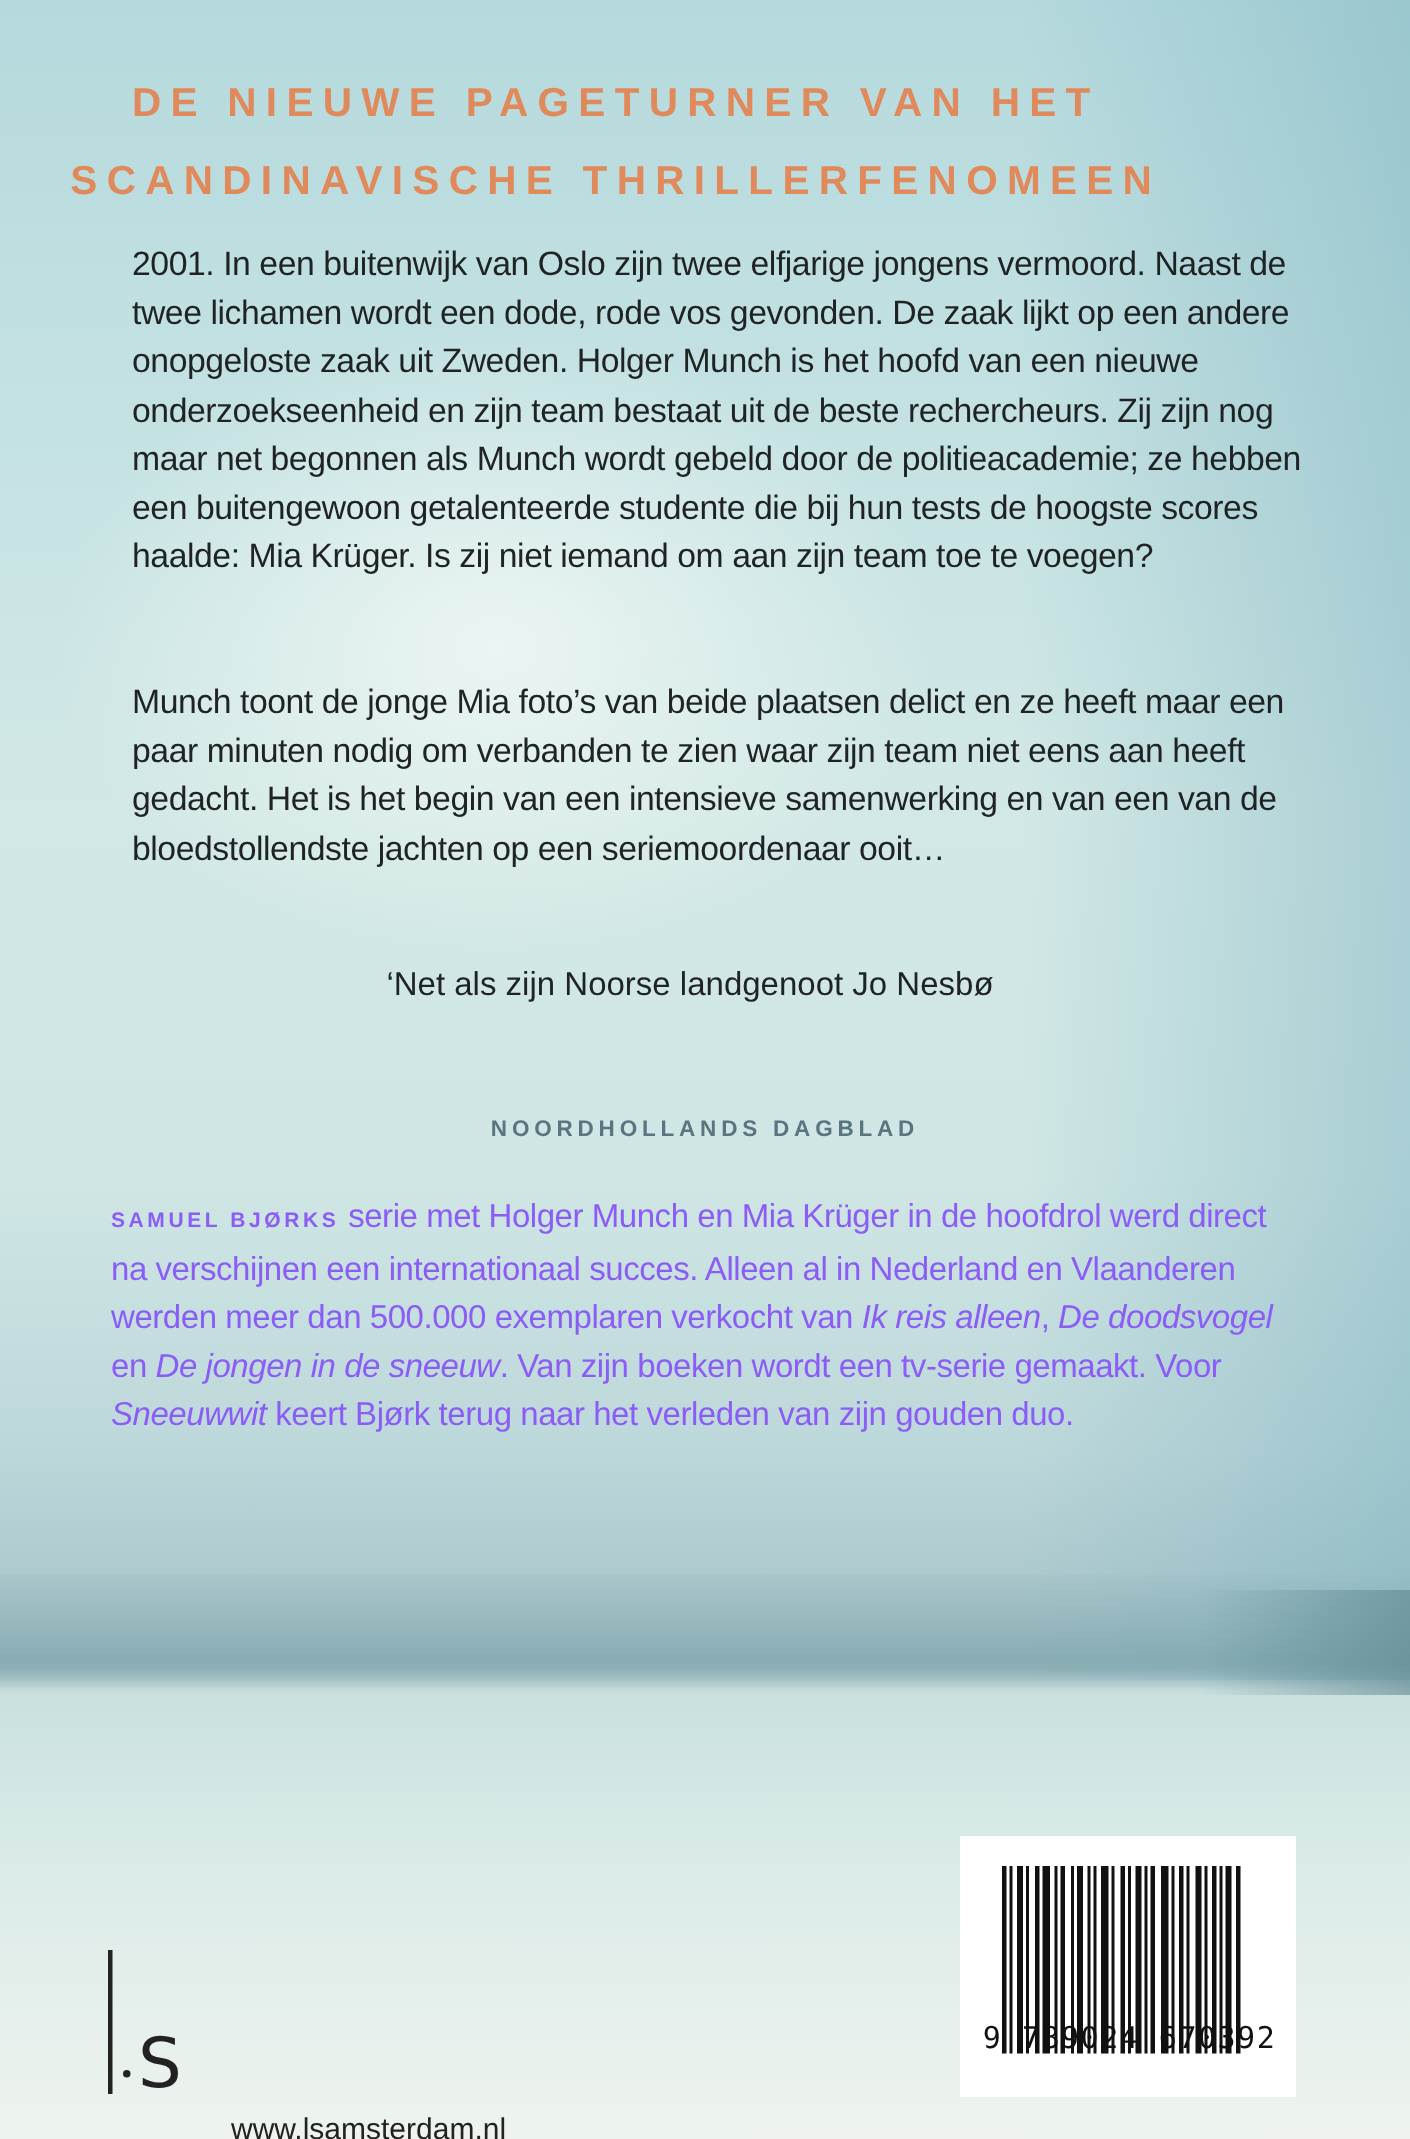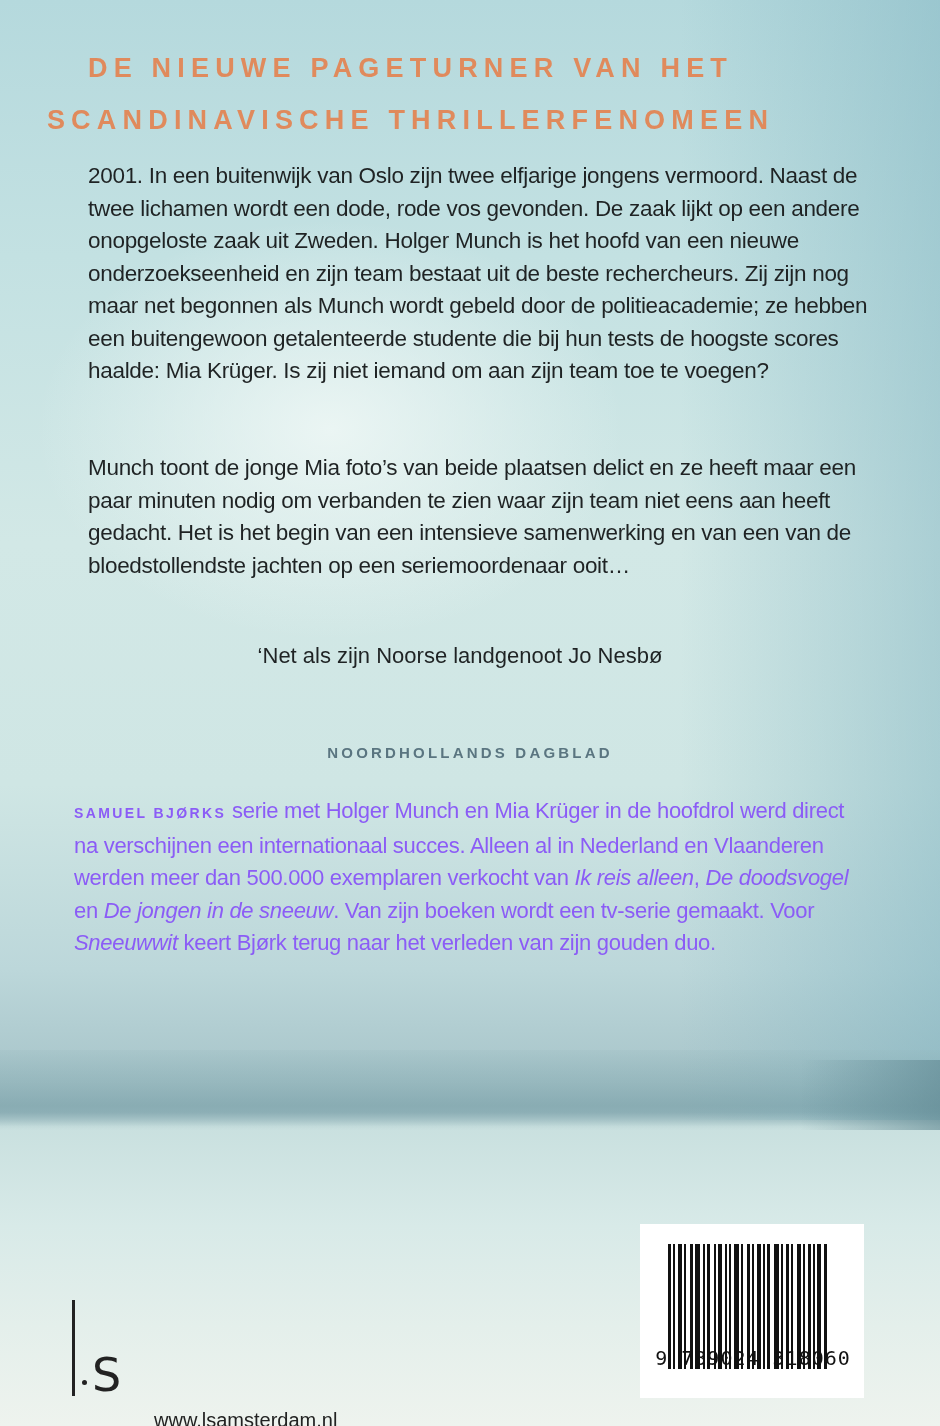--- a/index.html
+++ b/index.html
@@ -118,21 +118,21 @@
       <span style="width:2px;margin-right:3px"></span>
       <span style="width:3px;margin-right:2px"></span>
       <span style="width:2px;margin-right:4px"></span>
       <span style="width:4px;margin-right:2px"></span>
       <span style="width:2px;margin-right:3px"></span>
       <span style="width:3px;margin-right:2px"></span>
       <span style="width:2px;margin-right:2px"></span>
       <span style="width:4px;margin-right:3px"></span>
       <span style="width:3px"></span>
   </div>
-  <div class="barcode-number">9 789024 318060</div>
+  <div class="barcode-number">9 789024 670392</div>
 </div>
 
 <div class="logo">
   <div class="logo-bar"></div>
   <div class="logo-dot"></div>
   <div class="logo-s">S</div>
 </div>
 <div class="website">www.lsamsterdam.nl</div>
 
 </body></html>

